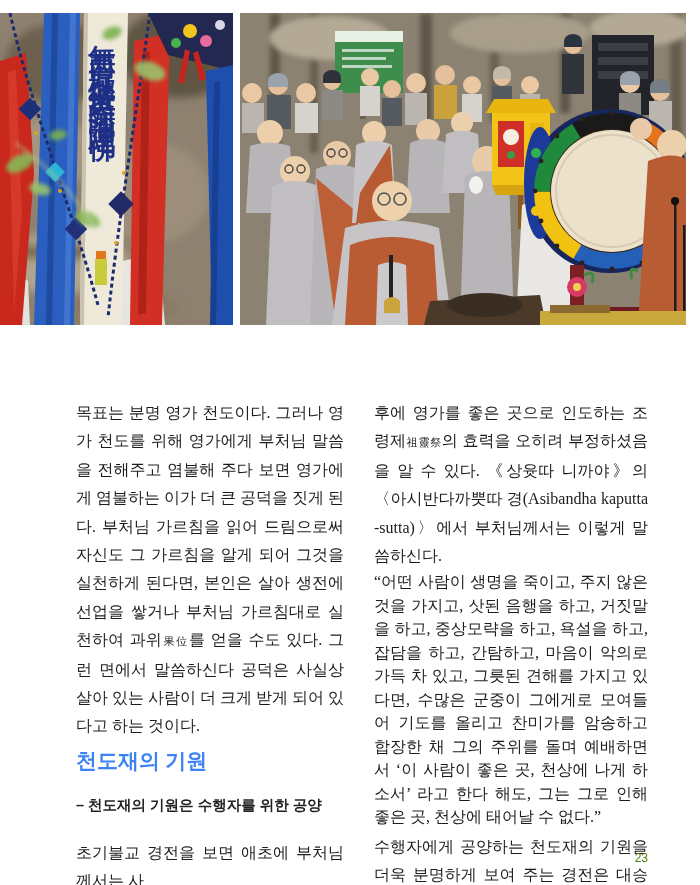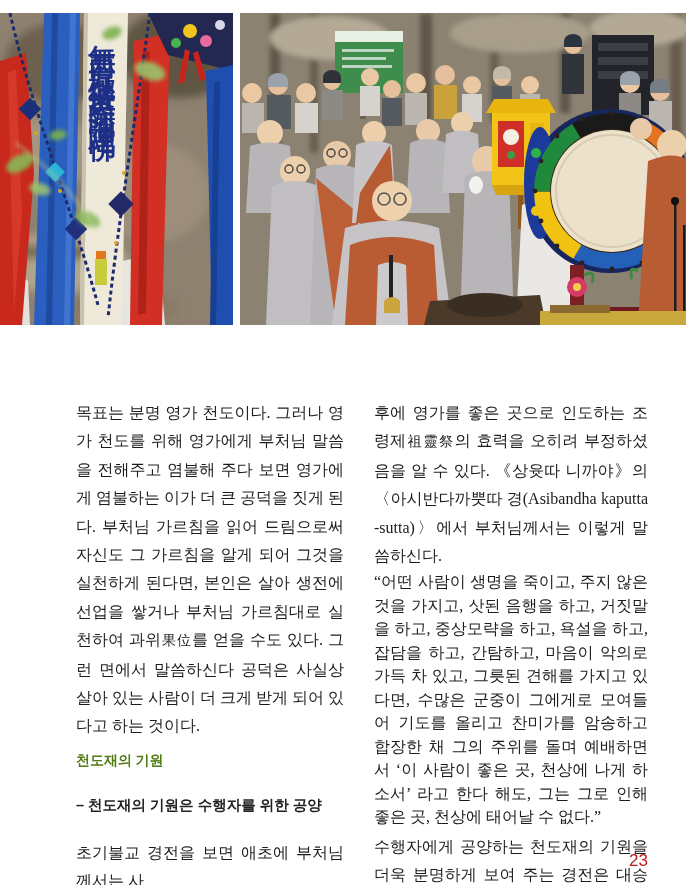--- a/index.html
+++ b/index.html
@@ -12,27 +12,27 @@
   .banner-hanja{position:absolute;left:88px;top:10px;height:312px;overflow:hidden;
       writing-mode:vertical-rl;text-orientation:upright;
       font-size:27px;line-height:27px;letter-spacing:9px;color:#1d2f86;font-weight:bold;
       font-family:"Liberation Serif","DejaVu Serif",serif;}
   .col{position:absolute;top:399px;text-align:justify;word-break:break-all;}
   .col-left{left:76px;width:268px;}
   .col-right{left:374px;width:274px;}
   p.body{margin:0;font-size:16px;line-height:28.4px;}
   p.quote{line-height:23.5px;}
   p.p3{margin-top:4px;}
-  .hanja{font-size:14px;}
-  h2.section-heading{margin:6px 0 0 0;font-size:14px;line-height:28px;font-weight:bold;
-      color:#4d7c0f;font-family:"Liberation Serif","DejaVu Serif",serif;}
+  .hanja{font-size:11px;}
+  h2.section-heading{margin:6px 0 0 0;font-size:21px;line-height:28px;font-weight:bold;
+      color:#3b82f6;font-family:"Liberation Serif","DejaVu Serif",serif;}
   h3.sub-heading{margin:20px 0 0 0;font-size:14.5px;line-height:20px;font-weight:bold;color:#222;
       font-family:"Liberation Sans","DejaVu Sans",sans-serif;}
   p.lastline{margin-top:24px;}
-  .page-number{position:absolute;top:851px;right:52px;font-size:17px;color:#b91c1c;
+  .page-number{position:absolute;top:851px;right:52px;font-size:12px;color:#4d7c0f;
       font-family:"Liberation Sans","DejaVu Sans",sans-serif;}
 </style>
 </head>
 <body>
 
 <div class="page">
 
   <div class="photo photo-left">
     <svg viewBox="0 0 233 312" width="233" height="312" preserveAspectRatio="none">
       <defs>

